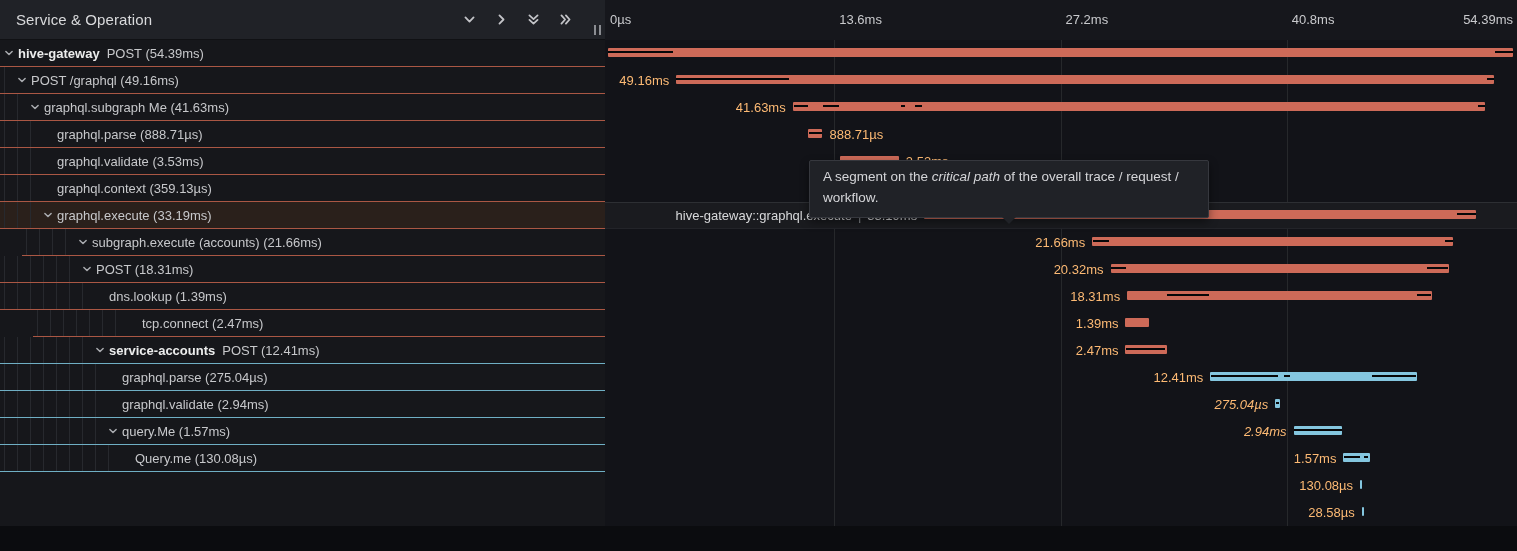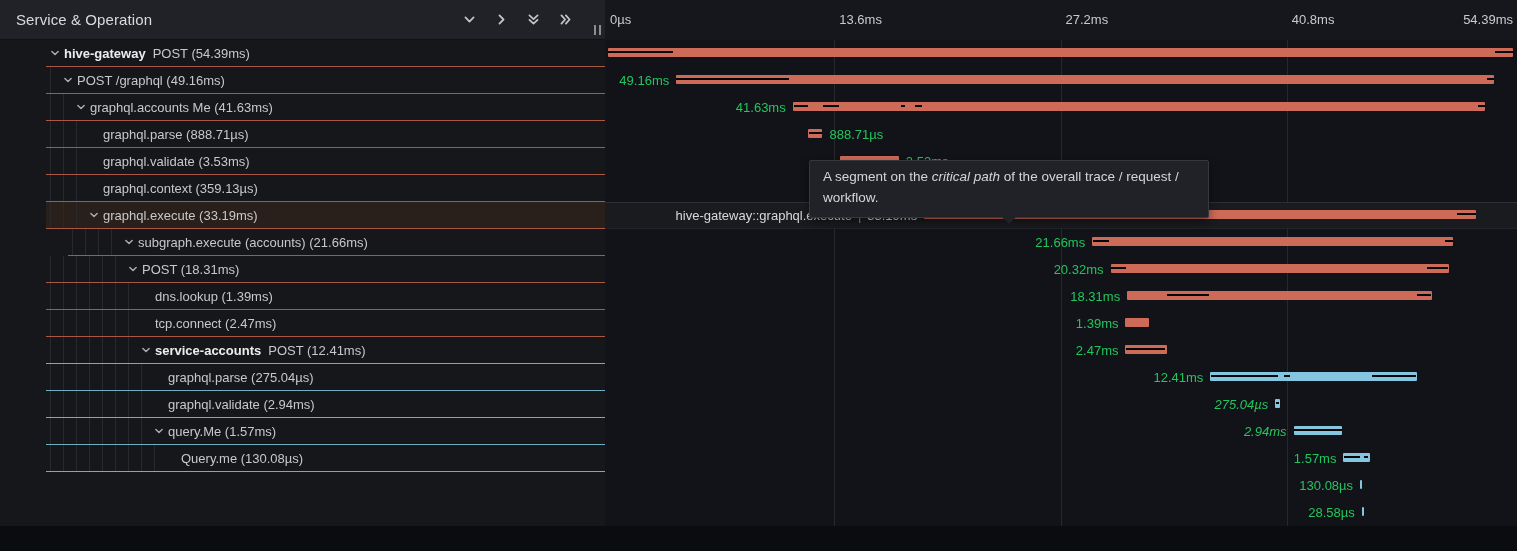--- a/index.html
+++ b/index.html
@@ -17,21 +17,21 @@
     height:40px; background:#202227; display:flex; align-items:center;
     padding:0 10px 0 16px; position:relative; border-bottom:1px solid #101114;
   }
   .title { font-size:15px; font-weight:500; color:#d9dadc; letter-spacing:.1px; }
   .controls { margin-left:auto; display:flex; align-items:center; gap:16px; padding-right:22px; }
   .ctrl { width:16px; height:16px; display:flex; align-items:center; justify-content:center; cursor:pointer; color:#c3c4c8; }
   .ctrl svg { display:block; }
   .grip { position:absolute; right:4px; bottom:4px; display:flex; gap:3px; cursor:col-resize; }
   .grip i { display:block; width:2px; height:10px; background:#8b8d92; }
 
-  .rows { flex:1; overflow:hidden;padding-left:46px; }
+  .rows { flex:1; overflow:hidden; }
   .nrow {
     height:27px; display:flex; align-items:center; padding-left:4px;
     border-bottom:1px solid; cursor:pointer; position:relative; background:#16171b;
   }
   .nrow.hov { background:#2a201b; }
   .guide { width:13px; align-self:stretch; border-left:1px solid #27292e; flex-shrink:0; }
   .twisty { width:14px; flex-shrink:0; display:flex; align-items:center; color:#a9abaf; }
   .svc { font-weight:bold; color:#eceded; font-size:13px; margin-right:7px; white-space:nowrap; }
   .lbl { color:#c7c8cb; font-size:13px; white-space:nowrap; }
 
@@ -44,21 +44,21 @@
   .tick.end { right:0; }
   .tl-rows { position:relative; }
   .trow { height:27px; position:relative; }
   .trow.hov { background:#1a1b1f; border-top:1px solid #2d2f33; border-bottom:1px solid #232429; }
   .trow.hov .track { top:-1px; }
   .track { position:absolute; left:3px; right:4px; top:0; bottom:0; }
   .bar { position:absolute; top:8px; height:9px; min-width:2px; border-radius:1px; }
   .crit { position:absolute; top:11px; height:2px; min-width:2px; background:#060708; }
   .blabel {
     position:absolute; top:0; height:27px; line-height:27px;
-    font-size:13px; color:#22c55e; white-space:nowrap;
+    font-size:13px; color:#fdba74; white-space:nowrap;
   }
   .blabel.l { padding-right:7px; }
   .blabel.r { padding-left:7px; }
   .trow.hov .blabel { color:#d8d9db; }
   .hsep { color:#8b8d92; margin:0 6px; }
 
   
   .tooltip {
     position:absolute; left:204px; top:160px; width:400px; z-index:10;
     background:#202227; border:1px solid #36383e; border-radius:2px;
@@ -139,21 +139,21 @@
             <span class="lbl">POST /graphql (49.16ms)</span>
           </div>
           <div class="nrow" style="border-bottom-color: rgb(170, 87, 68);">
             <span class="guide"></span>
             <span class="guide"></span>
             <span class="twisty">
               <svg width="10" height="10" viewBox="0 0 16 16" fill="none" stroke="currentColor" stroke-width="2.4" stroke-linecap="round" stroke-linejoin="round">
                 <polyline points="3,5.5 8,10.5 13,5.5"></polyline>
               </svg>
             </span>
-            <span class="lbl">graphql.accounts Me (41.63ms)</span>
+            <span class="lbl">graphql.subgraph Me (41.63ms)</span>
           </div>
           <div class="nrow" style="border-bottom-color: rgb(170, 87, 68);">
             <span class="guide"></span>
             <span class="guide"></span>
             <span class="guide"></span>
             <span class="twisty"></span>
             <span class="lbl">graphql.parse (888.71µs)</span>
           </div>
           <div class="nrow" style="border-bottom-color: rgb(170, 87, 68);">
             <span class="guide"></span>
@@ -210,21 +210,21 @@
             <span class="guide"></span>
             <span class="guide"></span>
             <span class="guide"></span>
             <span class="guide"></span>
             <span class="guide"></span>
             <span class="guide"></span>
             <span class="guide"></span>
             <span class="twisty"></span>
             <span class="lbl">dns.lookup (1.39ms)</span>
           </div>
-          <div class="nrow" style="border-bottom-color: rgb(170, 87, 68);">
+          <div class="nrow" style="border-bottom-color: rgb(170, 87, 68); margin-left: 33px;">
             <span class="guide"></span>
             <span class="guide"></span>
             <span class="guide"></span>
             <span class="guide"></span>
             <span class="guide"></span>
             <span class="guide"></span>
             <span class="guide"></span>
             <span class="twisty"></span>
             <span class="lbl">tcp.connect (2.47ms)</span>
           </div>

